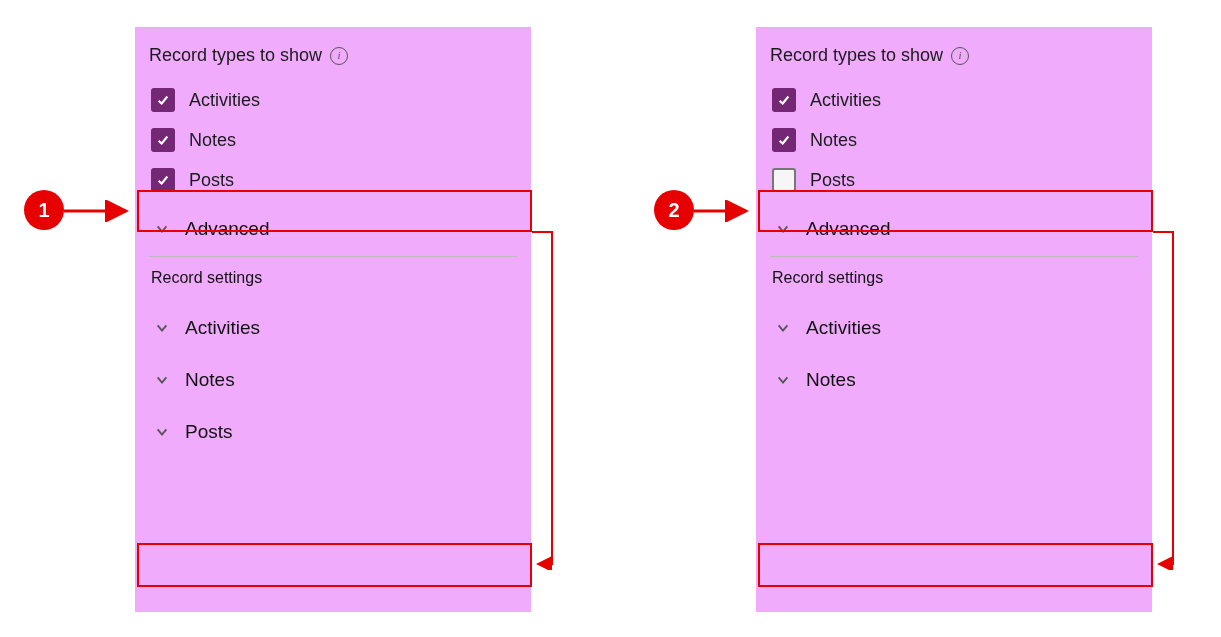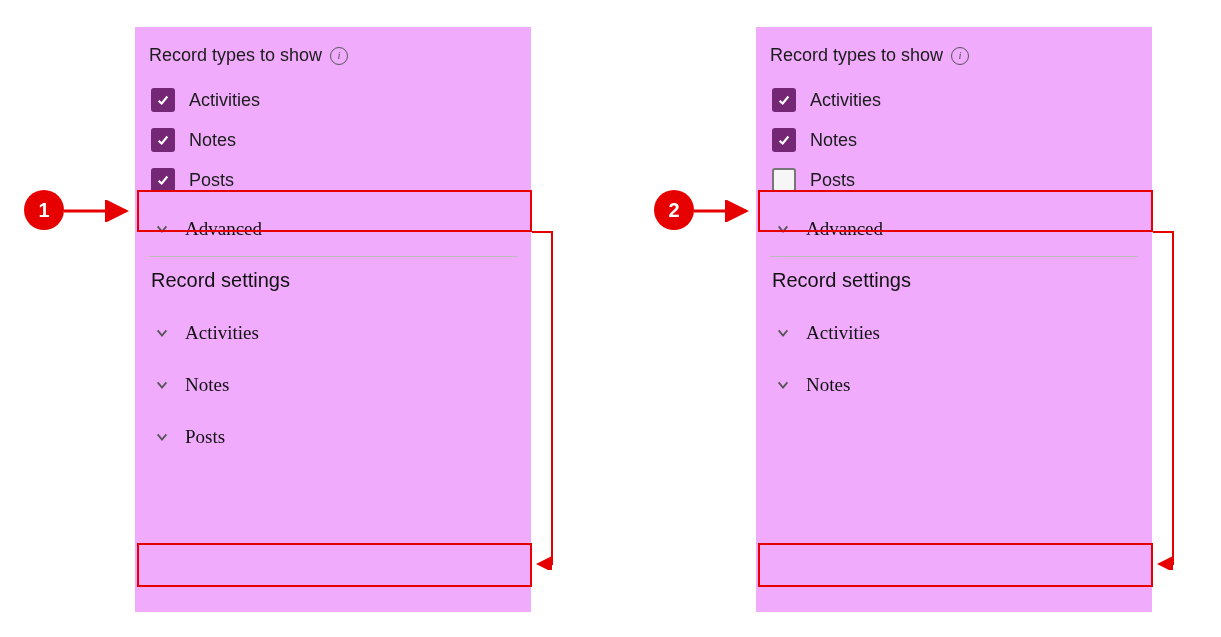--- a/index.html
+++ b/index.html
@@ -84,31 +84,30 @@
   }
   .chevron {
     width: 14px; height: 14px;
     stroke: #555;
     stroke-width: 2;
     fill: none;
   }
   .expand-label {
     font-size: 19px;
     color: #111;
-    font-family: Liberation Serif, serif;
   }
 
   .divider {
     border: none;
     border-top: 1px solid #bbb;
     margin: 6px 0 12px 0;
   }
 
   .subheader {
-    font-size: 20px;
+    font-size: 16px;
     color: #111;
     margin: 6px 0 20px 2px;
   }
 
   
   .step-badge {
     position: absolute;
     width: 40px; height: 40px;
     background: #e60000;
     border-radius: 50%;

